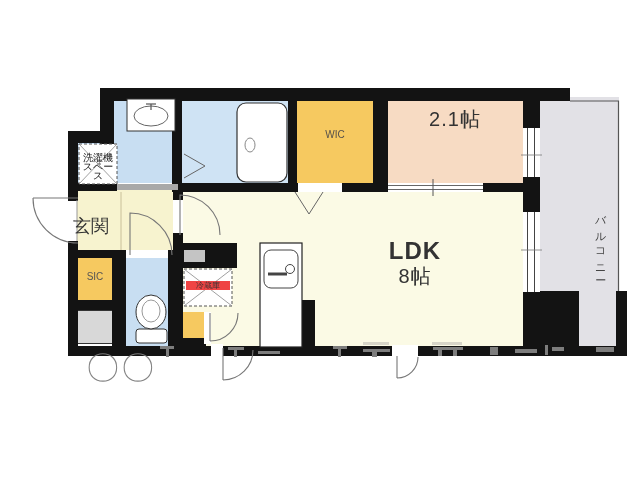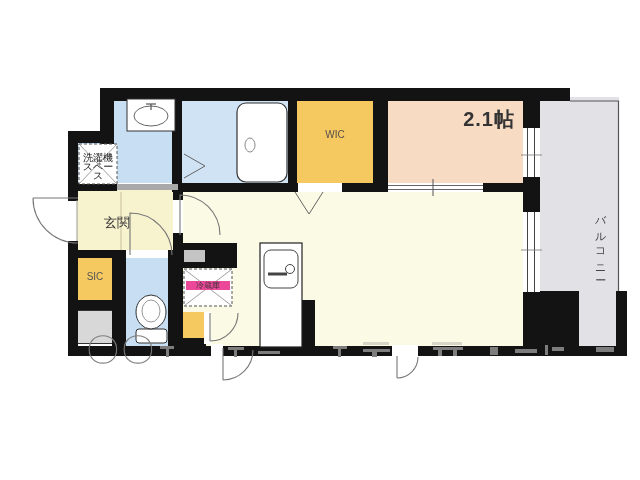--- a/index.html
+++ b/index.html
@@ -10,21 +10,21 @@
   .c-blue2{background:#cfe3f4;}
   .c-orange{background:#f6c960;}
   .c-peach{background:#f7dbc3;}
   .c-cream{background:#fbfae5;}
   .c-yellow{background:#f7f3cf;}
   .c-gray{background:#e2e1e6;}
   .c-darkgray{background:#d8d8d8;border:1px solid #333;box-sizing:border-box;}
   svg.overlay{position:absolute;left:0;top:0;z-index:5;pointer-events:none;}
   .lbl{position:absolute;z-index:10;text-align:center;line-height:1.15;color:#333;}
   .lbl .big{font-size:24px;font-weight:600;letter-spacing:1px;}
-  .lbl .mid{font-size:20px;font-weight:700;letter-spacing:1px;text-align:right;}
+  .lbl .mid{font-size:20px;font-weight:400;letter-spacing:1px;}
   .tiny{font-size:10px;line-height:9px;color:#222;}
   .balcony-lbl{writing-mode:vertical-rl;letter-spacing:4px;font-size:11px;color:#444;}
   .wm{position:absolute;z-index:11;color:#7d7d7d;font-size:33px;letter-spacing:2px;opacity:.95;}
 </style>
 </head>
 <body>
 
 <div id="stage">
 
   <div class="room c-blue" style="left:103px;top:95px;width:69px;height:88px"></div>
@@ -175,23 +175,27 @@
       <rect x="596" y="347" width="18" height="5"></rect>
       <rect x="363" y="342" width="26" height="3" fill="#d7d5c8"></rect>
       <rect x="432" y="342" width="30" height="3" fill="#d7d5c8"></rect>
     </g>
   </svg>
 
   <div class="lbl tiny" style="left:78px;top:153px;width:40px">
     <div>洗濯機</div>
     <div>スペース</div>
   </div>
-  <div class="lbl" style="left:94px;top:216px;width:46px;font-size:13px">玄関</div>
+  <div class="lbl" style="left:68px;top:216px;width:46px;font-size:18px">玄関</div>
   <div class="lbl" style="left:77px;top:271px;width:36px;font-size:10px;color:#555">SIC</div>
   <div class="lbl" style="left:300px;top:129px;width:70px;font-size:10px;color:#55504a">WIC</div>
   <div class="lbl" style="left:395px;top:108px;width:120px">
     <div class="mid">2.1帖</div>
   </div>
-  <div class="lbl" style="left:186px;top:281px;width:44px;font-size:8px;background:#ec4899">冷蔵庫</div>
+  <div class="lbl" style="left:360px;top:237px;width:110px">
+    <div class="big">LDK</div>
+    <div class="mid">8帖</div>
+  </div>
+  <div class="lbl" style="left:186px;top:281px;width:44px;font-size:8px;background:#ef4444">冷蔵庫</div>
   <div class="lbl balcony-lbl" style="left:594px;top:178px;height:130px">バルコニー</div>
-  <div class="wm" style="left:86px;top:328px">〇〇</div>
+  <div class="wm" style="left:86px;top:346px">〇〇</div>
 
 </div>
 
 </body></html>

